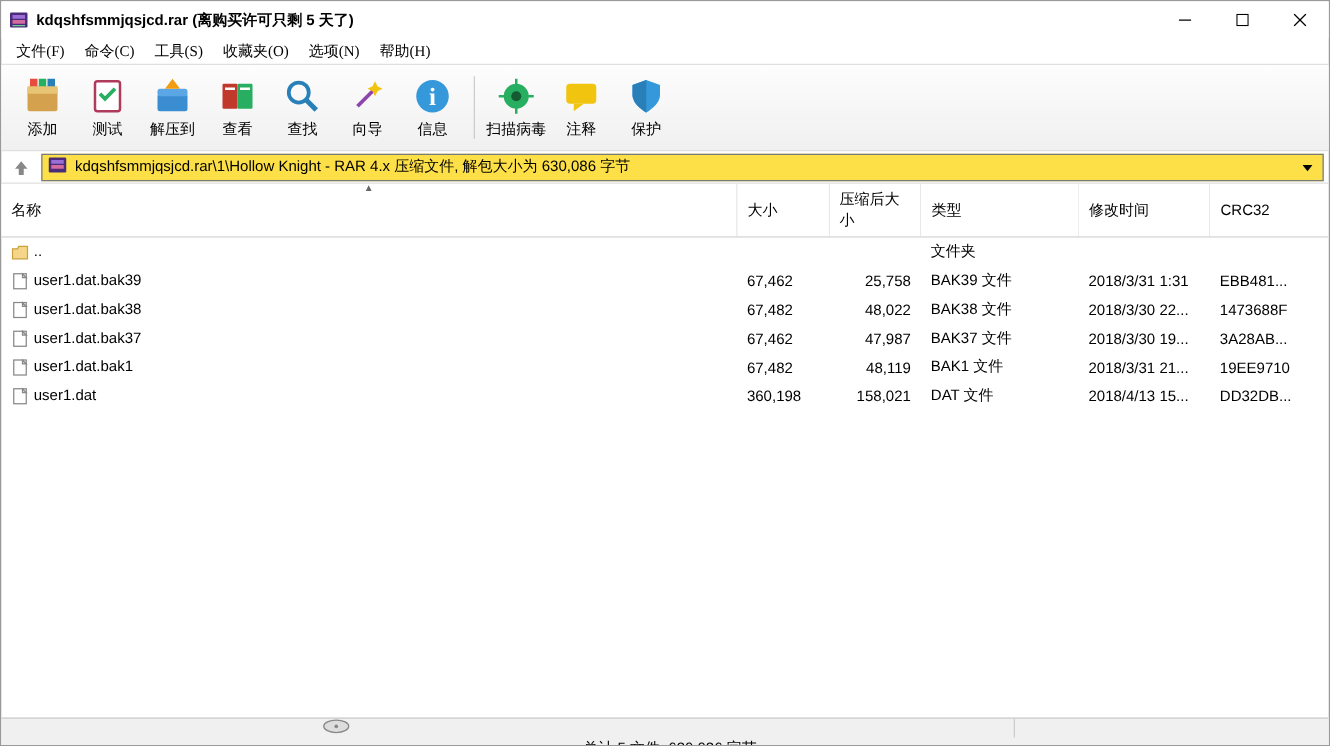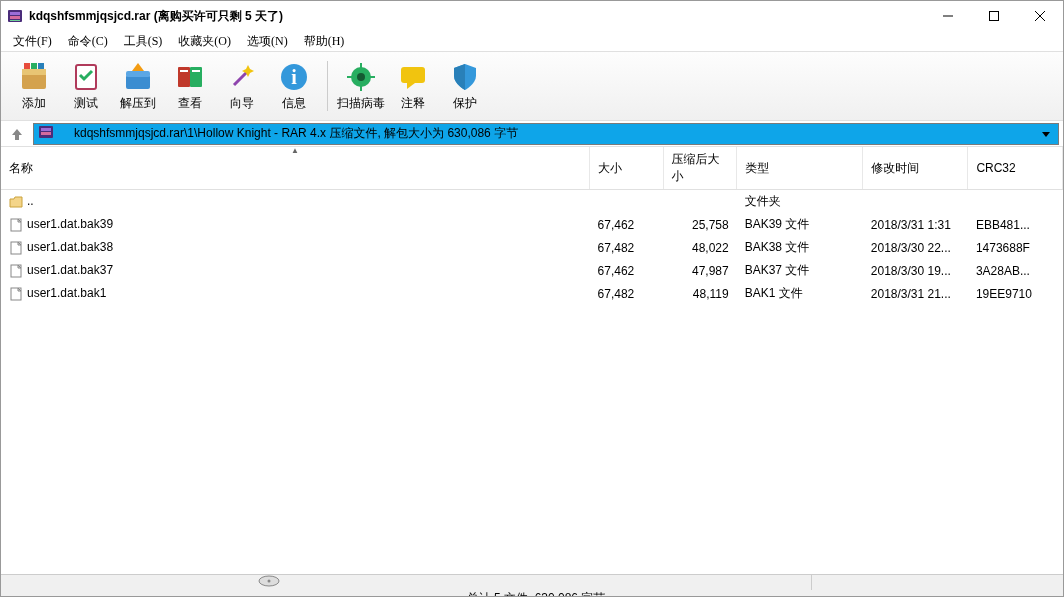--- a/index.html
+++ b/index.html
@@ -11,21 +11,21 @@
 .titlebar .win-btn { width: 46px; display: flex; align-items: center; justify-content: center; cursor: pointer; }
 .menubar { height: 20px; display: flex; align-items: center; padding-left: 6px; gap: 4px; font-family: Liberation Serif, serif; }
 .menubar .menu-item { padding: 2px 6px; cursor: pointer; }
 .toolbar { height: 70px; display: flex; align-items: center; padding: 4px 8px; gap: 2px; border-top: 1px solid #e0e0e0; border-bottom: 1px solid #e0e0e0; background: linear-gradient(#fdfdfd, #f0f0f0); }
 .toolbar .tool-btn { width: 50px; height: 62px; display: flex; flex-direction: column; align-items: center; justify-content: center; cursor: pointer; border-radius: 3px; gap: 2px; }
 .toolbar .tool-icon { width: 32px; height: 32px; display: flex; align-items: center; justify-content: center; }
 .toolbar .tool-label { font-size: 12px; text-align: center; }
 .toolbar .sep { width: 1px; height: 50px; background: #ccc; margin: 0 6px; }
 .navbar { height: 26px; display: flex; align-items: center; padding: 0 4px; gap: 4px; border-bottom: 1px solid #e0e0e0; }
 .navbar .up-btn { width: 24px; height: 20px; display: flex; align-items: center; justify-content: center; cursor: pointer; }
-.navbar .path-box { flex: 1; height: 22px; border: 1px solid #7a7a7a; display: flex; align-items: center; padding: 0 4px; gap: 20px; background: #0ea5e9; }
+.navbar .path-box { flex: 1; height: 22px; border: 1px solid #7a7a7a; display: flex; align-items: center; padding: 0 4px; gap: 6px; background: #fde047; }
 .navbar .path-text { flex: 1; font-size: 12px; white-space: nowrap; overflow: hidden; }
 .navbar .dd-btn { width: 16px; cursor: pointer; text-align: center; }
 .file-area { flex: 1; overflow: auto; }
 .file-table { width: 100%; border-collapse: collapse; table-layout: fixed; }
 .file-table th { text-align: left; font-weight: normal; padding: 4px 8px; border-right: 1px solid #e8e8e8; border-bottom: 1px solid #e0e0e0; background: #fff; font-size: 12px; position: relative; }
 .file-table th .sort { font-size: 8px; color: #666; position: absolute; left: 50%; top: -1px; transform: translateX(-50%);}
 .file-table td { padding: 3px 8px; font-size: 12px; white-space: nowrap; overflow: hidden; text-overflow: ellipsis; }
 .col-name { width: 560px; }
 .col-size { width: 70px; text-align: left; }
 .col-packed { width: 70px; text-align: right; margin-left: 24px; }
@@ -115,20 +115,29 @@
   <div class="tool-btn">
     <span class="tool-icon">
         <svg width="32" height="32">
           <rect x="4" y="6" width="12" height="20" fill="#c0392b" rx="1"></rect>
           <rect x="16" y="6" width="12" height="20" fill="#27ae60" rx="1"></rect>
           <rect x="6" y="9" width="8" height="2" fill="#fff"></rect>
           <rect x="18" y="9" width="8" height="2" fill="#fff"></rect>
         </svg>
       </span>
     <span class="tool-label">查看</span>
+  </div>
+  <div class="tool-btn">
+    <span class="tool-icon">
+        <svg width="32" height="32">
+          <circle cx="13" cy="13" r="8" fill="none" stroke="#2980b9" stroke-width="3"></circle>
+          <line x1="19" y1="19" x2="27" y2="27" stroke="#2980b9" stroke-width="4"></line>
+        </svg>
+      </span>
+    <span class="tool-label">查找</span>
   </div>
   <div class="tool-btn">
     <span class="tool-icon">
         <svg width="32" height="32">
           <line x1="8" y1="24" x2="22" y2="10" stroke="#8e44ad" stroke-width="3"></line>
           <path d="M22 4 L24 8 L28 10 L24 12 L22 16 L20 12 L16 10 L20 8 Z" fill="#f1c40f"></path>
         </svg>
       </span>
     <span class="tool-label">向导</span>
   </div>
@@ -262,20 +271,31 @@
           <td class="col-name"><span class="file-icon"><svg width="14" height="14">
                 <rect x="2" y="1" width="10" height="12" fill="#fff" stroke="#888"></rect>
                 <path d="M9 1 L12 4 L9 4 Z" fill="#ddd" stroke="#888"></path>
               </svg></span><span>user1.dat.bak1</span></td>
           <td class="col-size">67,482</td>
           <td class="col-packed">48,119</td>
           <td class="col-type">BAK1 文件</td>
           <td class="col-date">2018/3/31 21...</td>
           <td class="col-crc">19EE9710</td>
         </tr>
+        <tr class="row">
+          <td class="col-name"><span class="file-icon"><svg width="14" height="14">
+                <rect x="2" y="1" width="10" height="12" fill="#fff" stroke="#888"></rect>
+                <path d="M9 1 L12 4 L9 4 Z" fill="#ddd" stroke="#888"></path>
+              </svg></span><span>user1.dat</span></td>
+          <td class="col-size">360,198</td>
+          <td class="col-packed">158,021</td>
+          <td class="col-type">DAT 文件</td>
+          <td class="col-date">2018/4/13 15...</td>
+          <td class="col-crc">DD32DB...</td>
+        </tr>
       </tbody>
 </table>
 </div>
 
 <div class="statusbar">
   <div class="sb-left">
     <span><svg width="22" height="12">
           <ellipse cx="11" cy="6" rx="10" ry="5" fill="#ddd" stroke="#888"></ellipse>
           <circle cx="11" cy="6" r="1.5" fill="#888"></circle>
         </svg></span>

